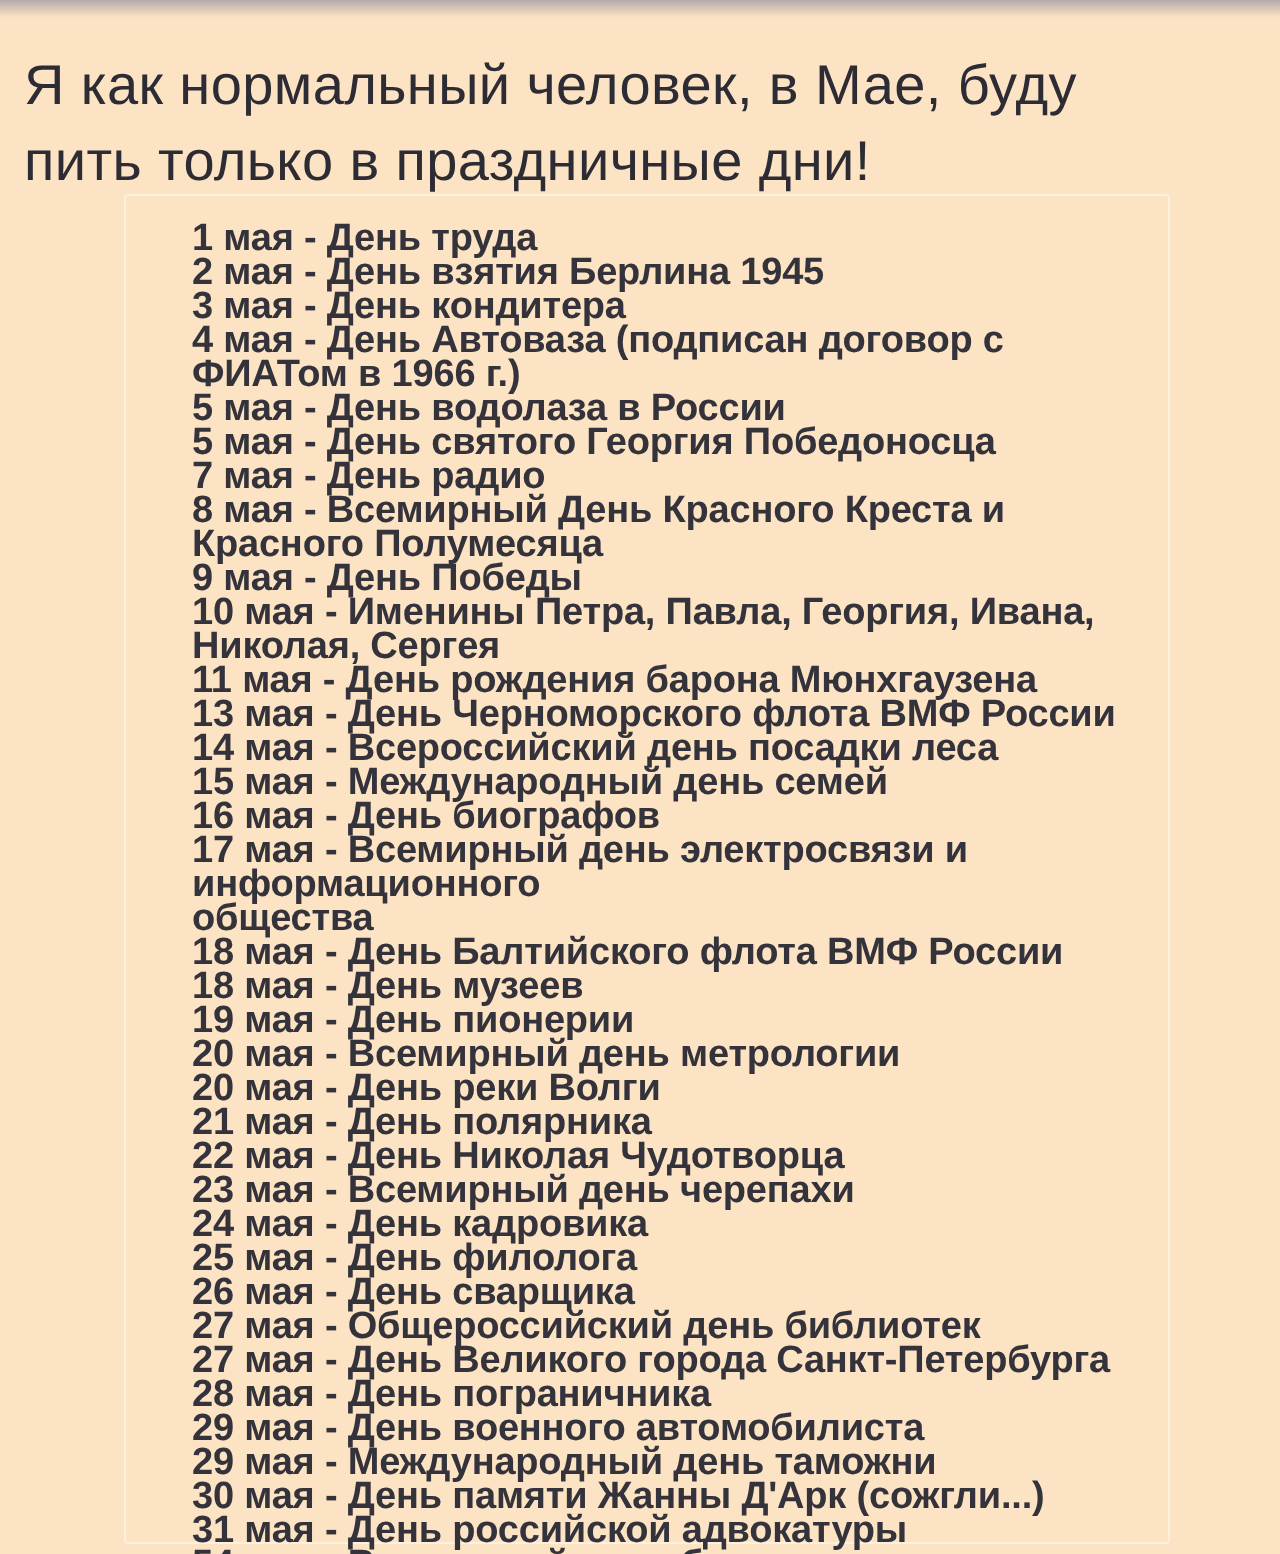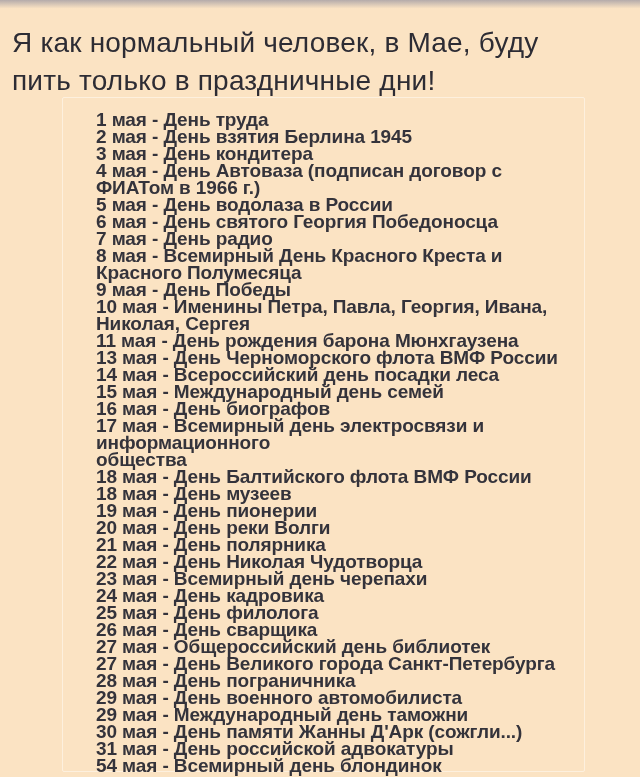--- a/index.html
+++ b/index.html
@@ -78,35 +78,36 @@
   </div>
 
   <div class="list-frame" style="border-color: rgba(255, 255, 255, 0.45);"></div>
 
   <div class="holiday-list" id="holiday-list" style="color: rgb(52, 51, 59);">
       <div class="holiday-item">1 мая - День труда</div>
       <div class="holiday-item">2 мая - День взятия Берлина 1945</div>
       <div class="holiday-item">3 мая - День кондитера</div>
       <div class="holiday-item">4 мая - День Автоваза (подписан договор с ФИАТом в 1966 г.)</div>
       <div class="holiday-item">5 мая - День водолаза в России</div>
-      <div class="holiday-item">6 мая - День святого Георгия Победоносца</div>
+      <div class="holiday-item">5 мая - День святого Георгия Победоносца</div>
       <div class="holiday-item">7 мая - День радио</div>
       <div class="holiday-item">8 мая - Всемирный День Красного Креста и Красного Полумесяца</div>
       <div class="holiday-item">9 мая - День Победы</div>
       <div class="holiday-item">10 мая - Именины Петра, Павла, Георгия, Ивана, Николая, Сергея</div>
       <div class="holiday-item">11 мая - День рождения барона Мюнхгаузена</div>
       <div class="holiday-item">13 мая - День Черноморского флота ВМФ России</div>
       <div class="holiday-item">14 мая - Всероссийский день посадки леса</div>
       <div class="holiday-item">15 мая - Международный день семей</div>
       <div class="holiday-item">16 мая - День биографов</div>
       <div class="holiday-item">17 мая - Всемирный день электросвязи и информационного
 общества</div>
       <div class="holiday-item">18 мая - День Балтийского флота ВМФ России</div>
       <div class="holiday-item">18 мая - День музеев</div>
       <div class="holiday-item">19 мая - День пионерии</div>
+      <div class="holiday-item">20 мая - Всемирный день метрологии</div>
       <div class="holiday-item">20 мая - День реки Волги</div>
       <div class="holiday-item">21 мая - День полярника</div>
       <div class="holiday-item">22 мая - День Николая Чудотворца</div>
       <div class="holiday-item">23 мая - Всемирный день черепахи</div>
       <div class="holiday-item">24 мая - День кадровика</div>
       <div class="holiday-item">25 мая - День филолога</div>
       <div class="holiday-item">26 мая - День сварщика</div>
       <div class="holiday-item">27 мая - Общероссийский день библиотек</div>
       <div class="holiday-item">27 мая - День Великого города Санкт-Петербурга</div>
       <div class="holiday-item">28 мая - День пограничника</div>

